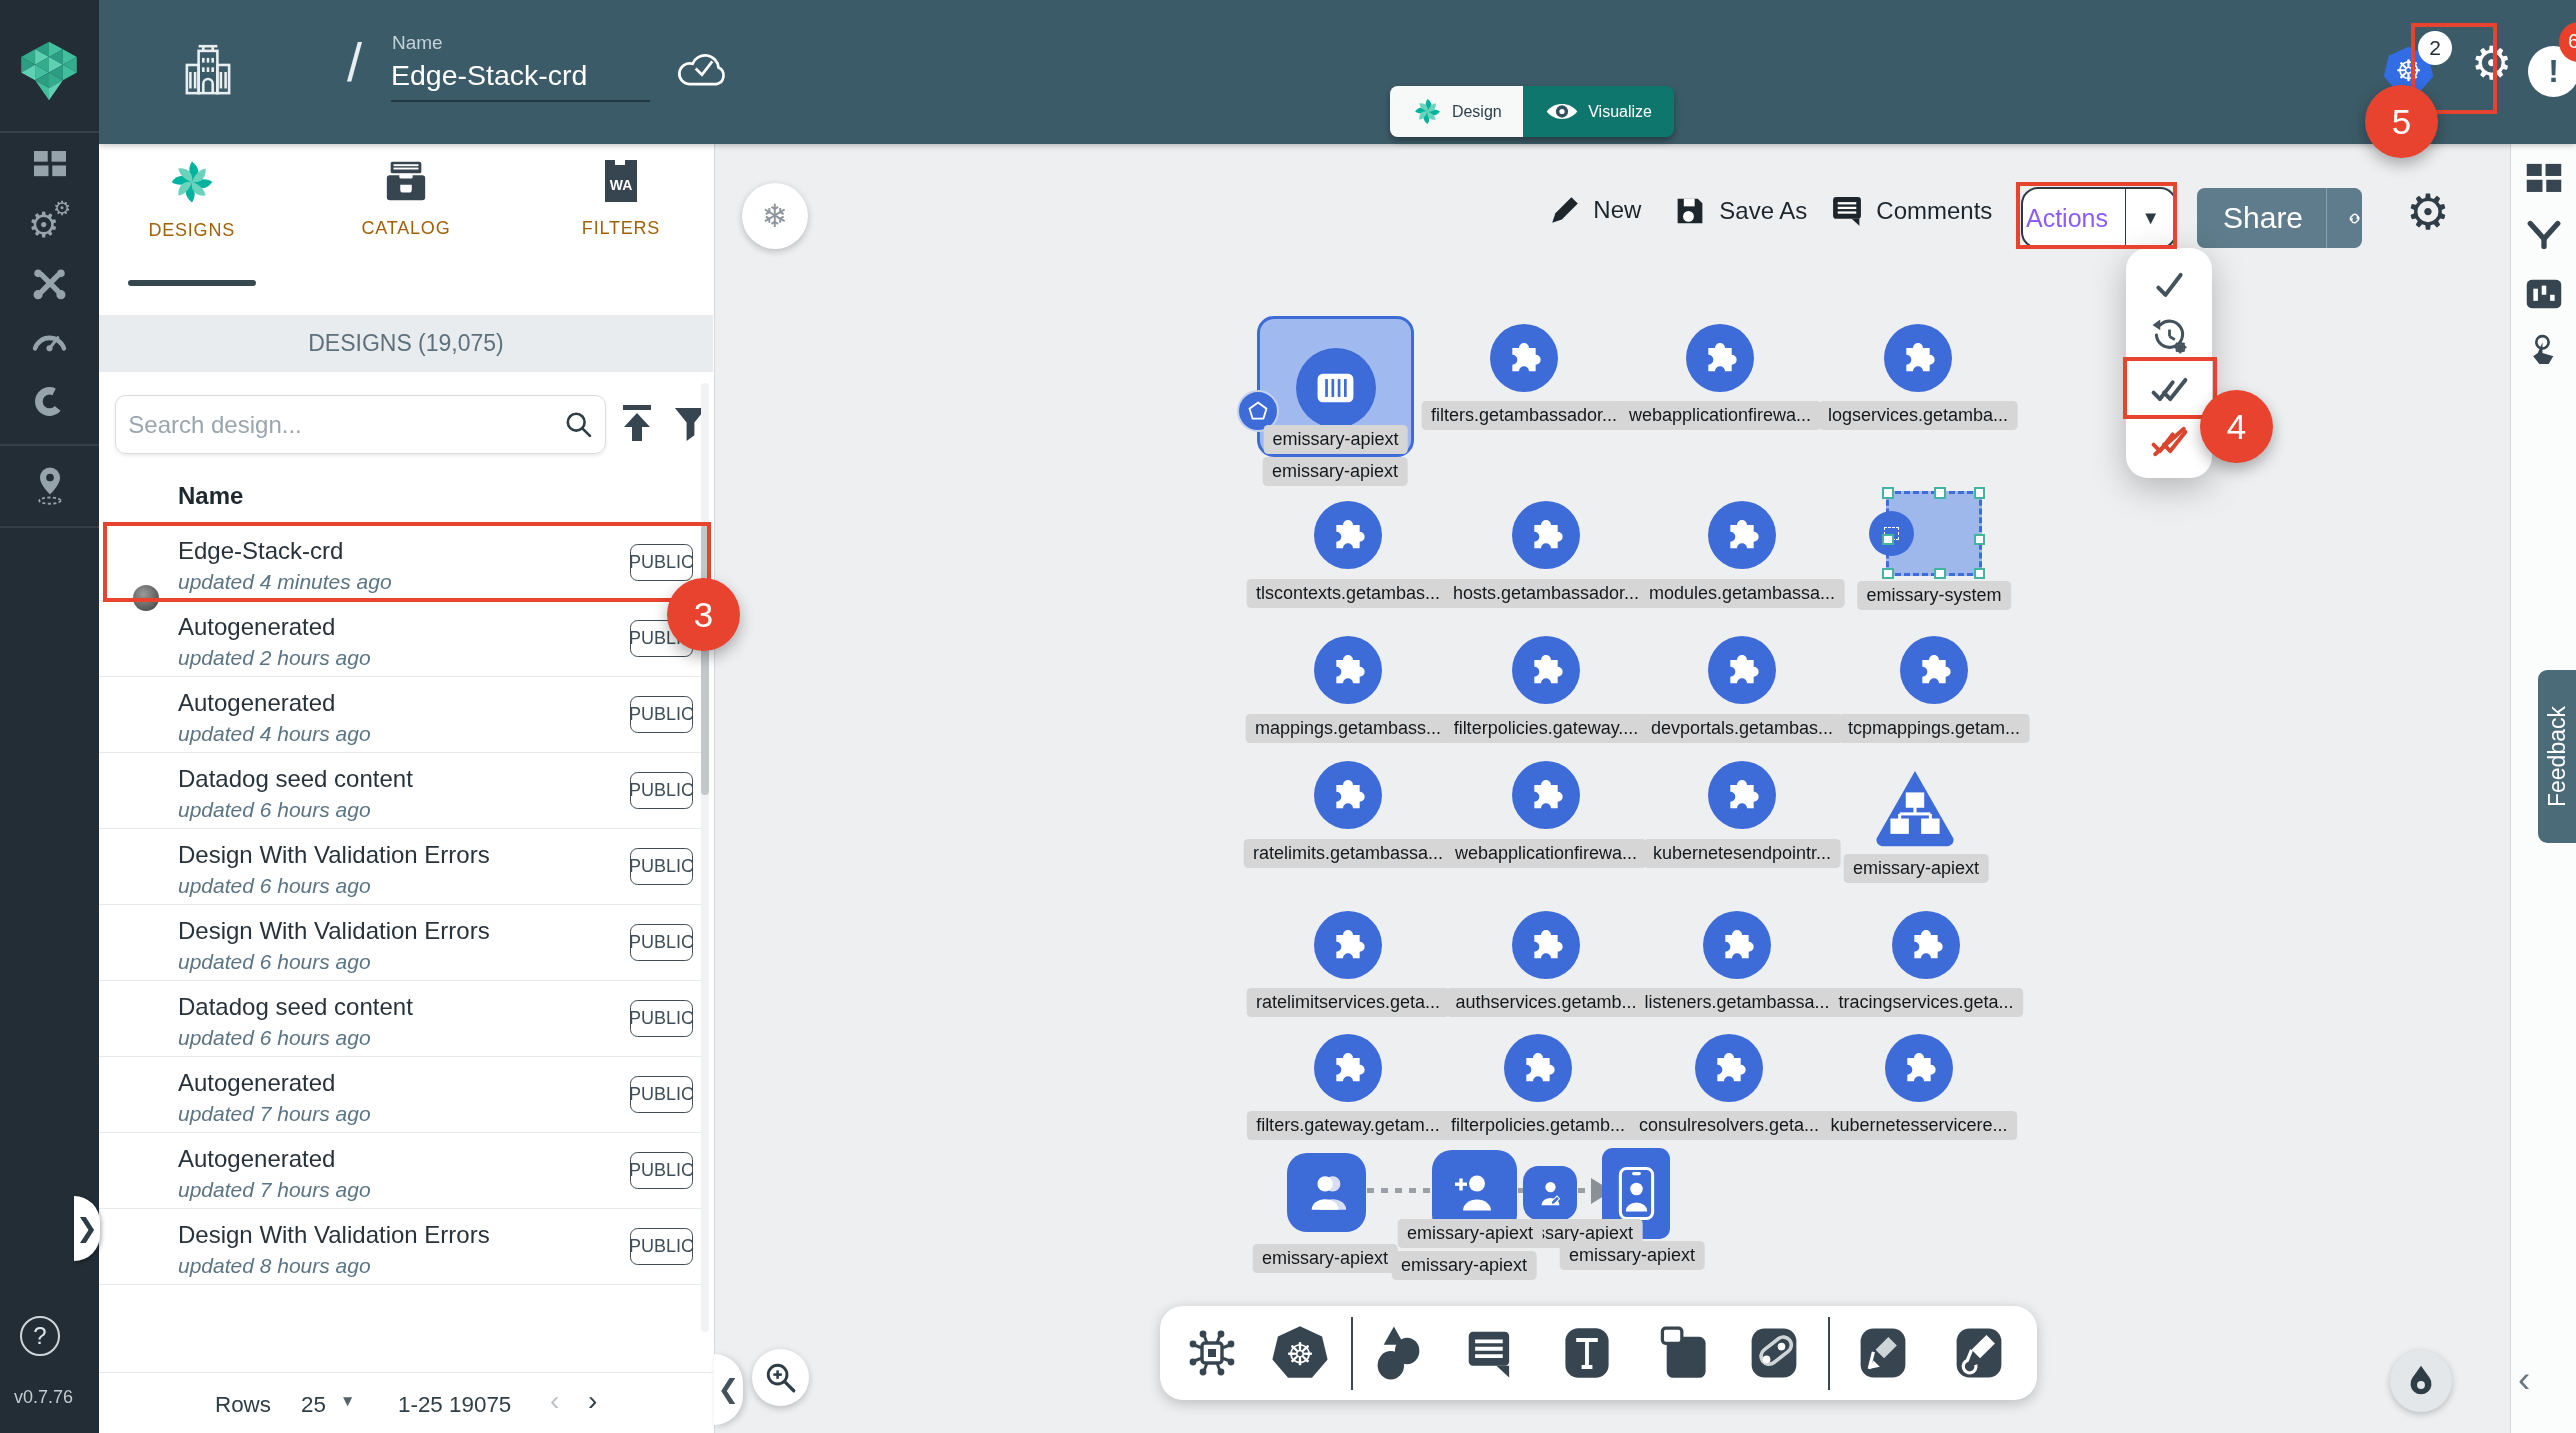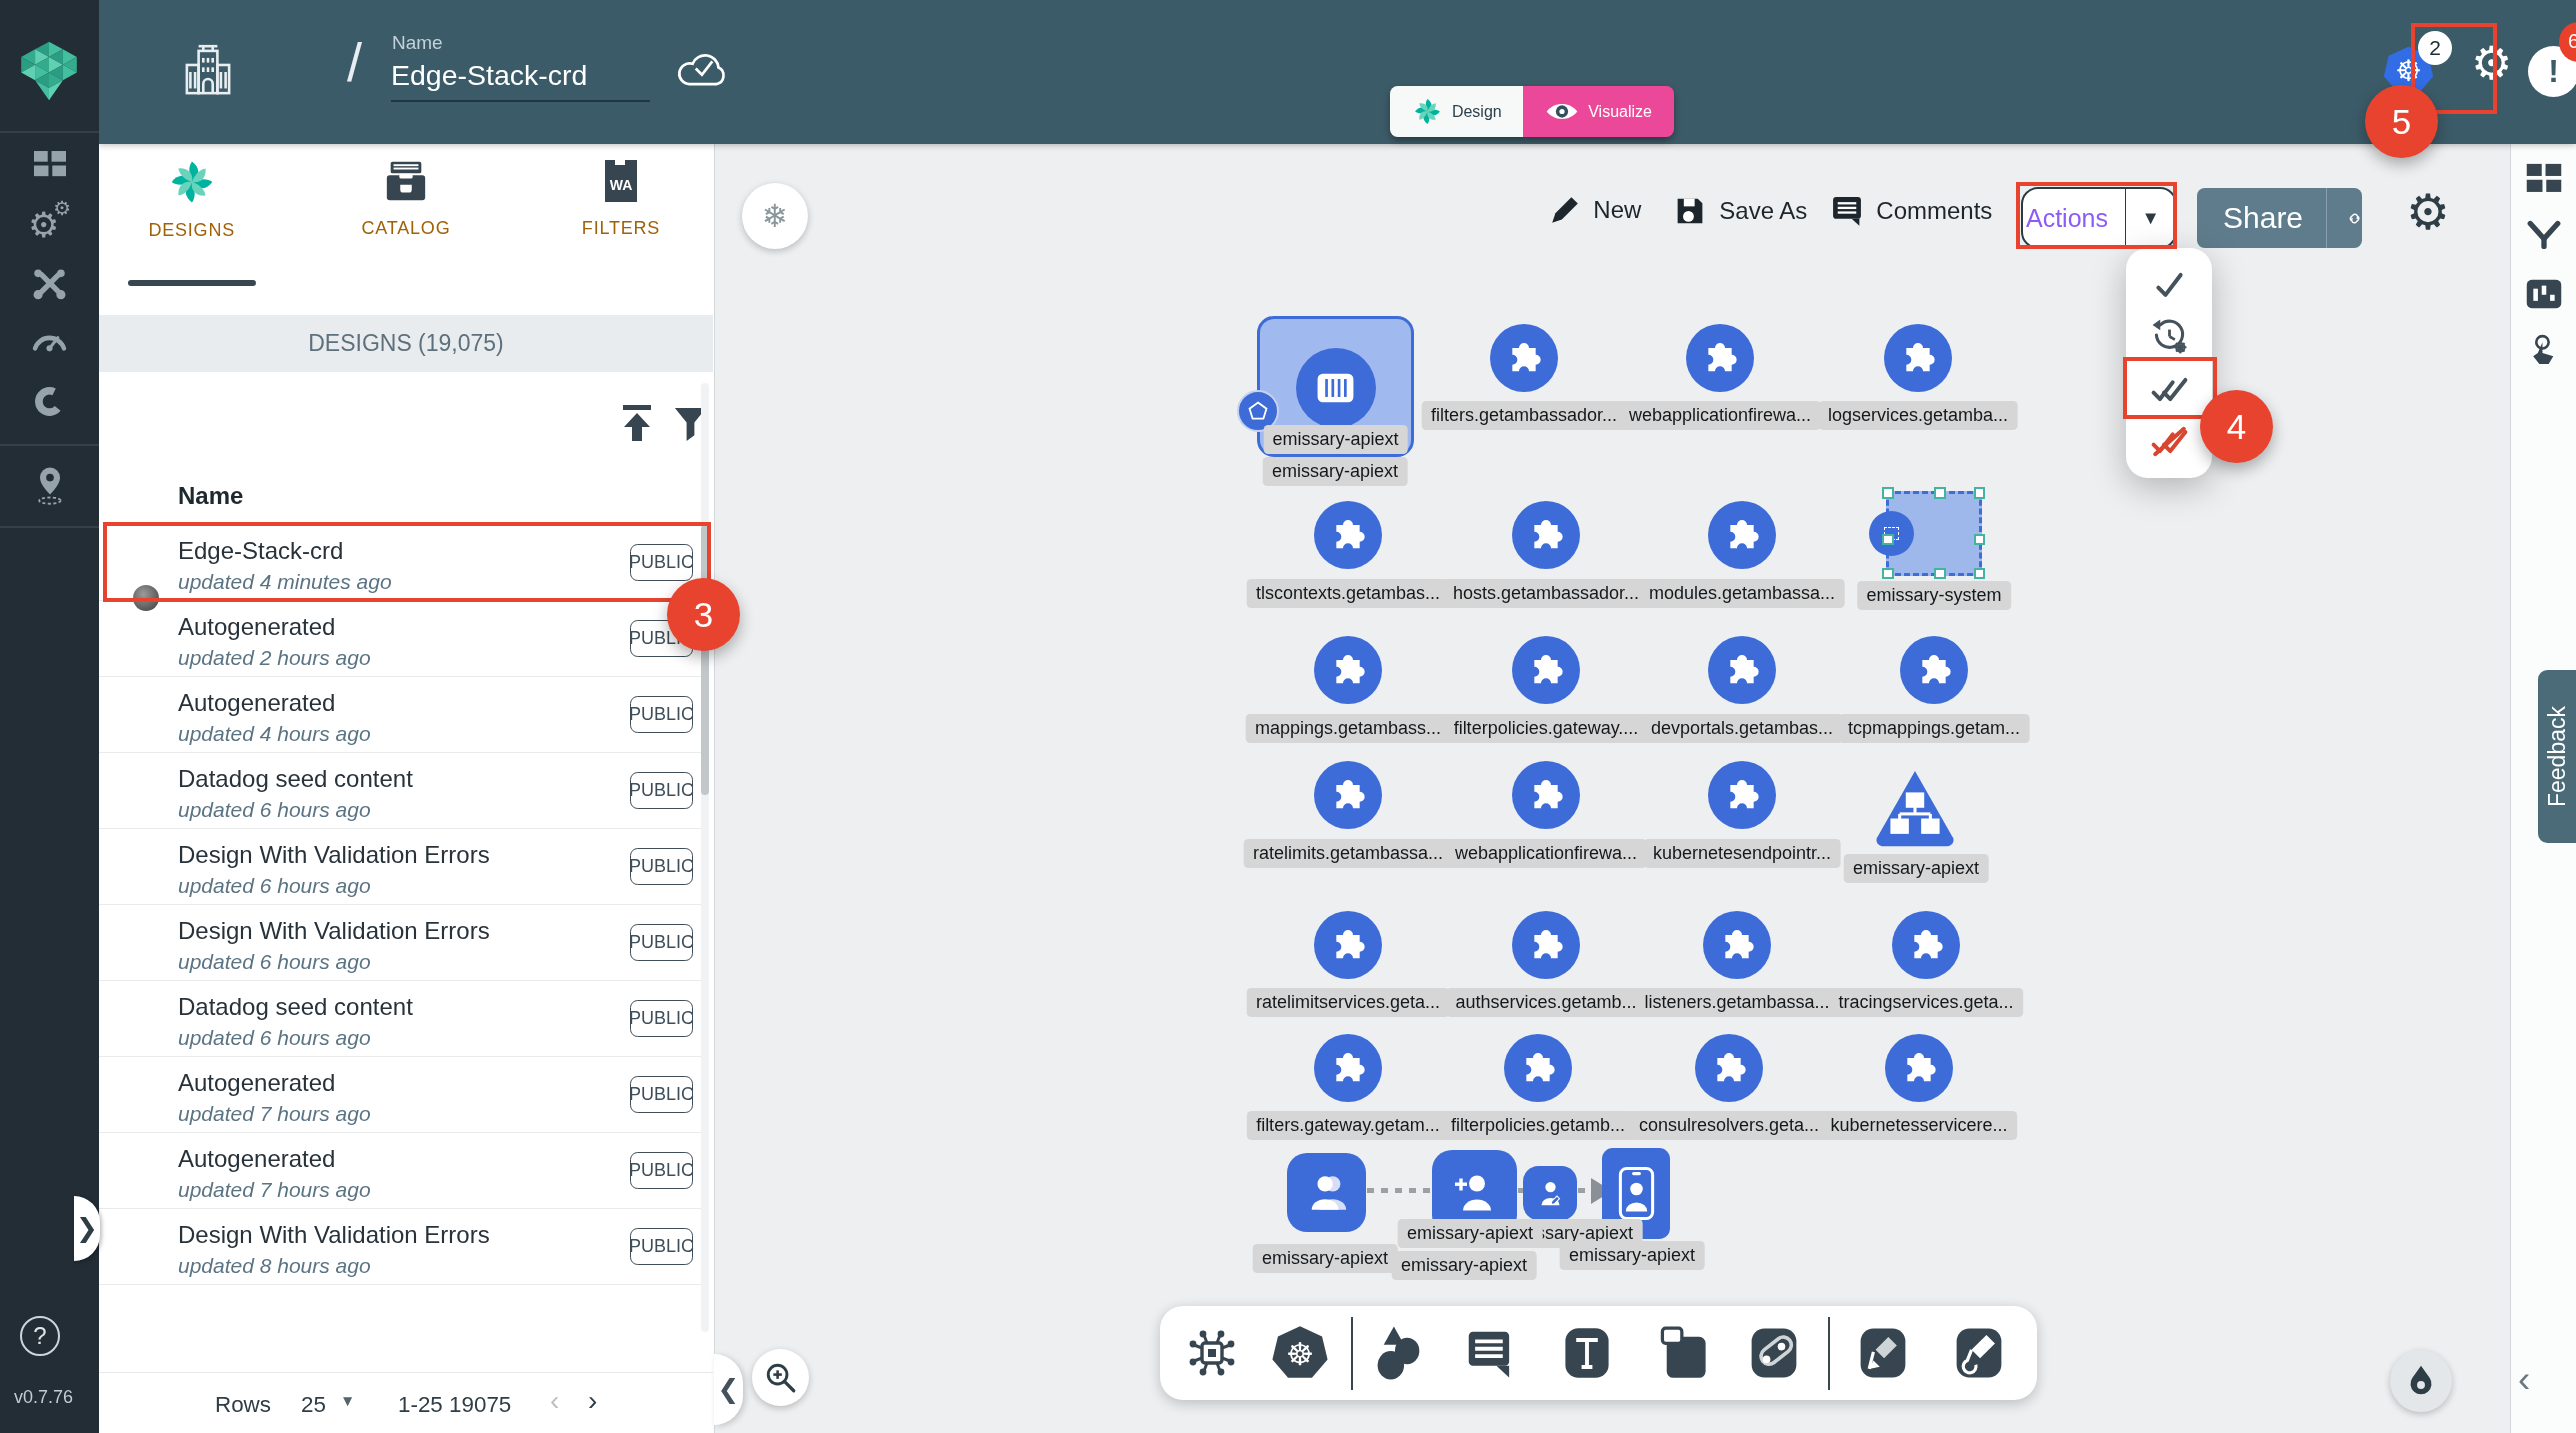--- a/index.html
+++ b/index.html
@@ -9,21 +9,21 @@
   .abs{position:absolute}
   
   #hdr{position:absolute;left:99px;top:0;width:2477px;height:144px;background:#3c5b68;z-index:6;box-shadow:0 2.3px 6.2px rgba(0,0,0,.25)}
   .hdr-name-label{position:absolute;left:293px;top:32px;font-size:19px;color:#c3d1d8}
   #design-name{position:absolute;left:292px;top:59px;width:259px;background:transparent;border:none;outline:none;border-bottom:2.3px solid #1f3743;color:#fff;font-size:28.5px;padding-bottom:7.7px;font-family:inherit}
   .slash{position:absolute;left:248px;top:31px;font-size:54px;font-weight:300;color:#e8eef1}
   
   #mode-toggle{position:absolute;left:1291px;top:86px;height:51px;display:flex;border-radius:9.3px;box-shadow:0 3.1px 7.7px rgba(0,0,0,.35);z-index:7}
   .mode-tab{display:flex;align-items:center;gap:9.3px;padding:0 21.6px;font-size:16px}
   .mode-tab.active{background:#f7f9f9;color:#2c3f4a;border-radius:7.7px 0 0 7.7px}
-  .mode-tab.inactive{background:#ec4899;color:#fff;border-radius:0 7.7px 7.7px 0}
+  .mode-tab.inactive{background:#0f766e;color:#fff;border-radius:0 7.7px 7.7px 0}
   
   .badge-white{position:absolute;width:34px;height:34px;border-radius:50%;background:#fff;color:#1f2b33;font-size:21px;display:flex;align-items:center;justify-content:center}
   .badge-red{position:absolute;width:40px;height:40px;border-radius:50%;background:#e8402a;color:#fff;font-size:20px;display:flex;align-items:center;justify-content:center}
   #notif-btn{position:absolute;left:2429px;top:46px;width:51px;height:51px;border-radius:50%;background:#fff;color:#3c5b68;font-size:32px;font-weight:bold;display:flex;align-items:center;justify-content:center}
   .hdr-gear{position:absolute;left:2372px;top:40px;font-size:46px;color:#fff;line-height:1}
   
   #sb{position:absolute;left:0;top:0;width:99px;height:1433px;background:#222d36;z-index:8}
   .sb-div{position:absolute;left:0;width:99px;height:1.5px;background:rgba(255,255,255,.09)}
   .sb-icon{position:absolute;left:0;width:99px;display:flex;justify-content:center;color:#97a3ab}
   .sb-gear-big{font-size:35px;line-height:1}
@@ -277,20 +277,27 @@
       <svg width="40" height="46" viewBox="0 0 40 46">
         <polygon points="4,2 14,2 14,7 24,7 24,2 36,2 36,44 4,44" fill="#36454f"></polygon>
         <text x="20" y="32" font-size="14" font-weight="bold" fill="#fff" text-anchor="middle" font-family="Liberation Sans">WA</text>
       </svg>
       <span class="lbl">FILTERS</span>
     </div>
     <div id="tab-underline"></div>
 
     <div id="count-bar">DESIGNS (19,075)</div>
 
+    <div id="search-box">
+      <input id="search-input" placeholder="Search design..." style="">
+      <svg width="29" height="29" viewBox="0 0 38 38">
+          <circle cx="16" cy="16" r="11" stroke="#2e3d46" stroke-width="3.4" fill="none"></circle>
+          <line x1="24" y1="24" x2="34" y2="34" stroke="#2e3d46" stroke-width="3.4" stroke-linecap="round"></line>
+        </svg>
+    </div>
     <svg class="abs" style="left:518px;top:259px" width="40" height="40" viewBox="0 0 40 40">
         <g fill="#36454f">
           <rect x="6" y="2" width="28" height="5"></rect>
           <polygon points="20,10 33,24 25,24 25,38 15,38 15,24 7,24"></polygon>
         </g>
       </svg>
     <svg class="abs" style="left:572px;top:261px" width="39" height="39" viewBox="0 0 40 40">
         <path d="M4 3 h32 l-12 15 v13 l-8 6 v-19 z" fill="#36454f"></path>
       </svg>
 

